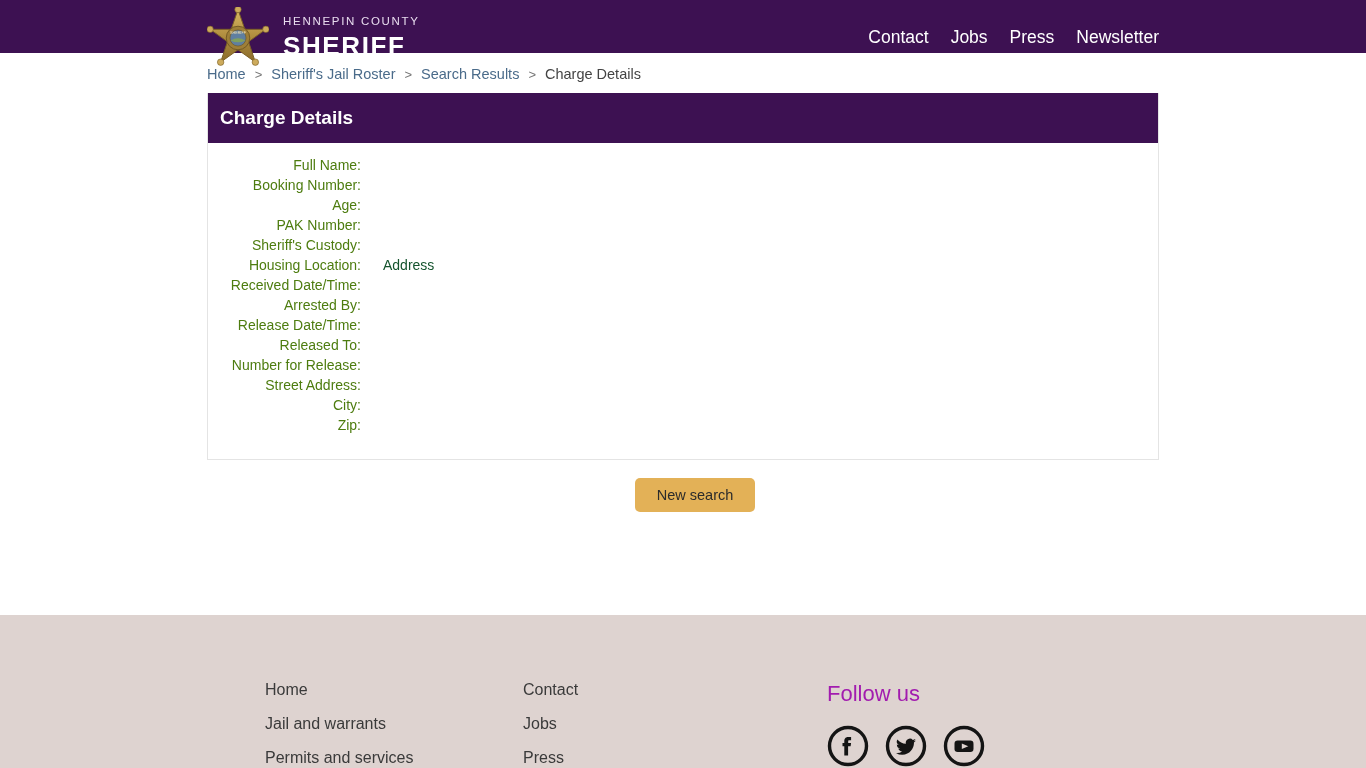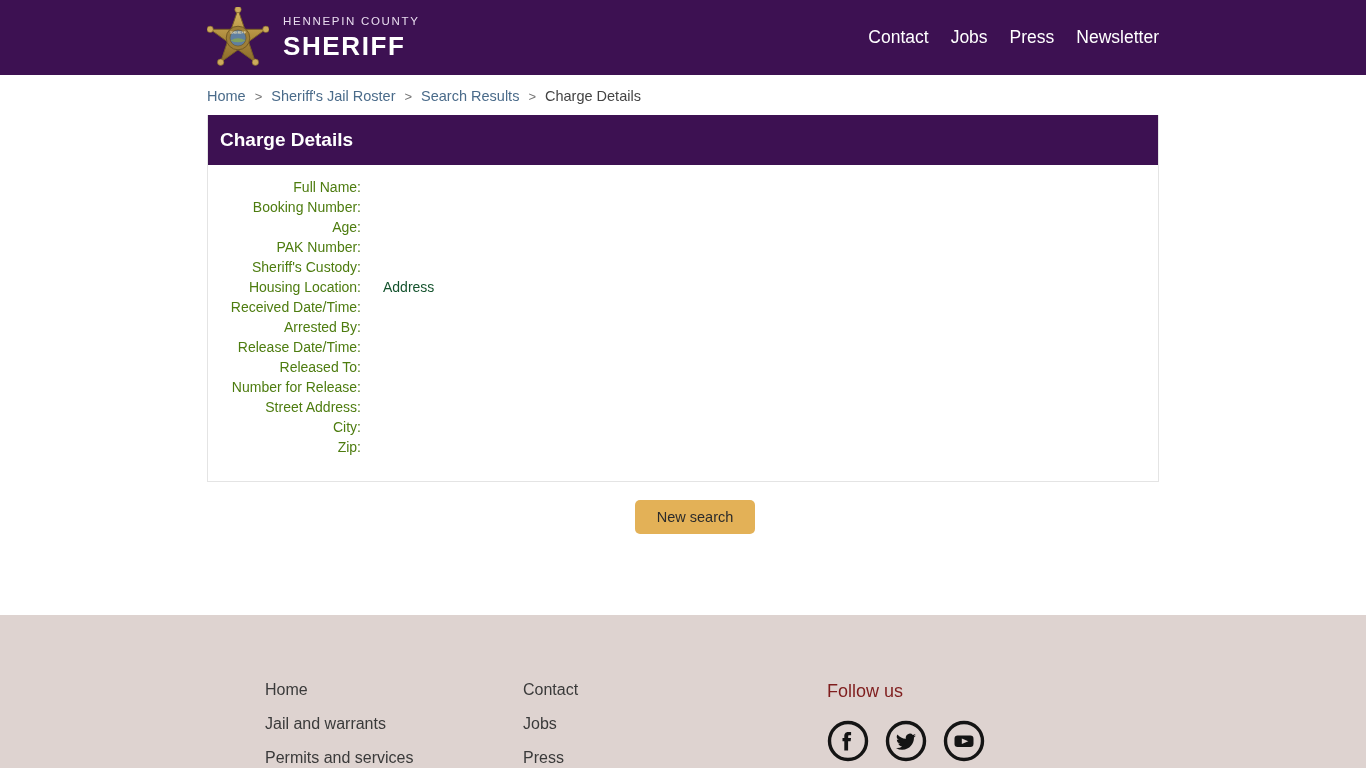--- a/index.html
+++ b/index.html
@@ -10,21 +10,21 @@
     width: 1366px;
     height: 768px;
     overflow: hidden;
     background: #ffffff;
     font-family: "Liberation Sans", sans-serif;
   }
 
   
   .site-header {
     background: #3d1152;
-    height: 75px;
+    height: 53px;
     width: 100%;
     position: relative;
   }
   .header-inner {
     width: 952px;
     margin: 0 auto;
     height: 75px;
     display: flex;
     align-items: center;
     justify-content: space-between;
@@ -185,22 +185,22 @@
   .footer-col.col-2 { width: 280px; }
   .footer-col.col-3 { flex: 1; padding-left: 24px; }
   .footer-col a {
     color: #3a3a3a;
     font-size: 16px;
     text-decoration: none;
     margin-bottom: 16px;
     display: block;
   }
   .follow-title {
-    font-size: 18px;
-    color: #7f1d1d;
+    font-size: 22px;
+    color: #a21caf;
     margin-bottom: 18px;
     font-weight: 400;
   }
   .social-row {
     display: flex;
     gap: 16px;
   }
   .social-icon {
     width: 42px;
     height: 42px;

